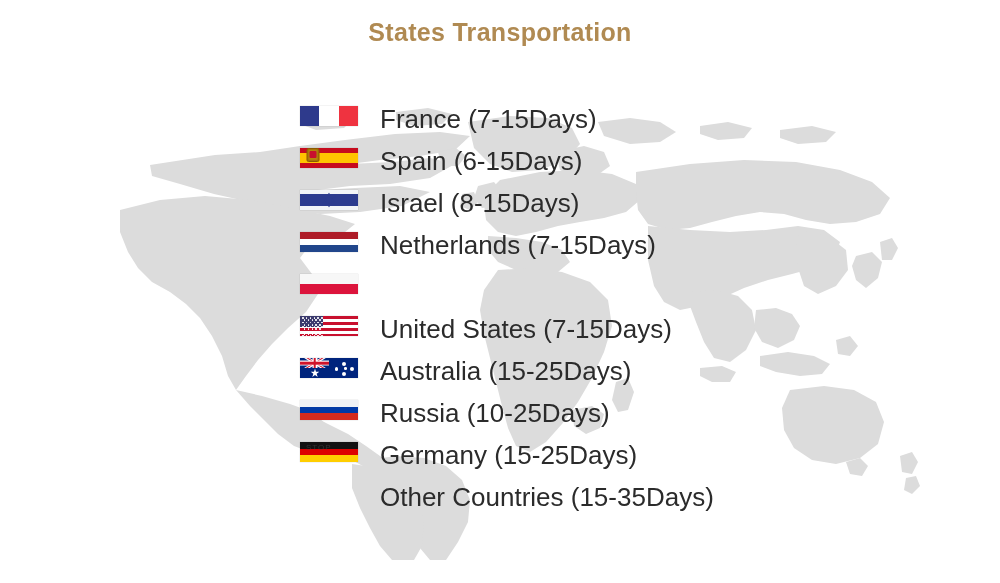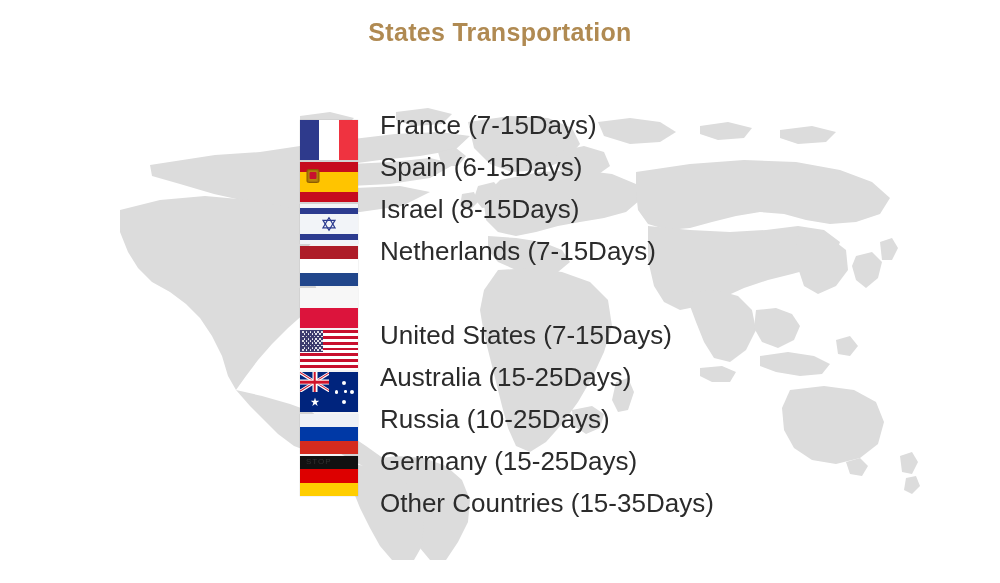--- a/index.html
+++ b/index.html
@@ -39,31 +39,31 @@
   }
 
   
   #ship-list {
     position:absolute;
     left:300px; top:104px;
     z-index:2;
   }
   .ship-row {
     display:flex;
-    align-items:center;
+    align-items:flex-start;
     height:42px;
   }
   .flag-cell {
     width:58px; height:42px;
     flex:0 0 58px;
     position:relative;
   }
   .flag {
-    width:58px; height:40px;
-    margin-top:16px;
+    width:58px; height:20px;
+    margin-top:2px;
     position:relative;
     overflow:hidden;
     box-shadow:0 0 1px rgba(0,0,0,0.25);
   }
   .flag.empty { box-shadow:none; background:transparent; }
   .row-label {
     margin-left:22px;
     font-size:26px;
     line-height:30px;
     color:#2b2b2b;

